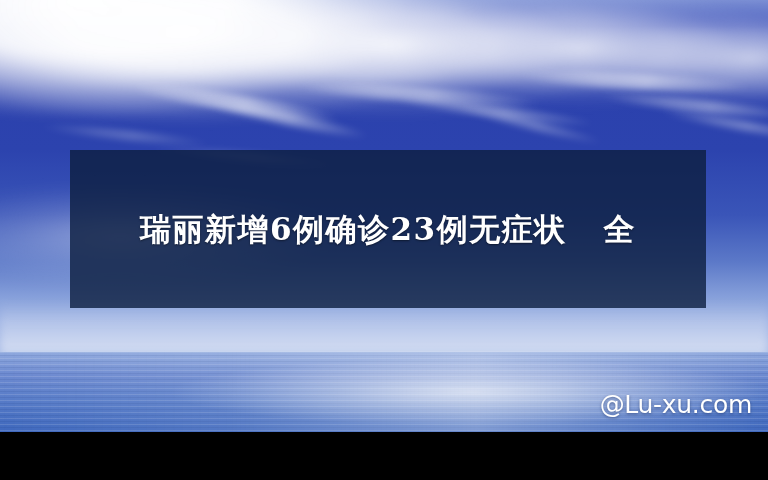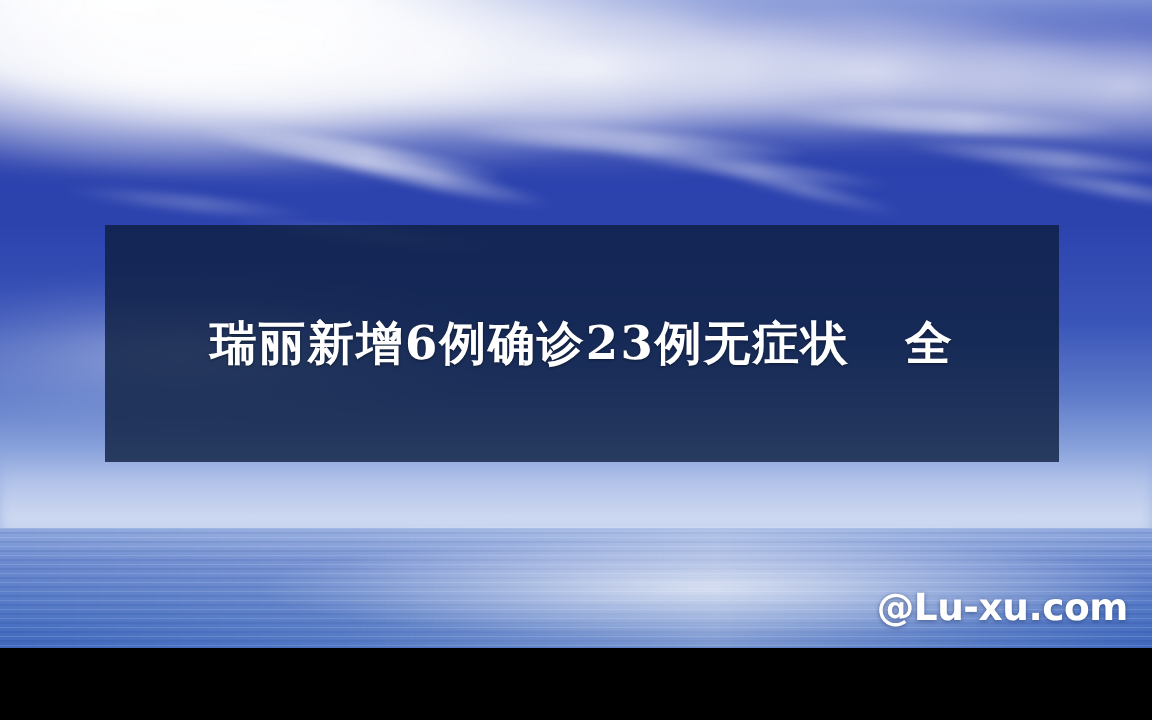--- a/index.html
+++ b/index.html
@@ -151,21 +151,21 @@
   }
 
   
   .watermark {
     position: absolute;
     right: 16px;
     top: 390px;
     color: #ffffff;
     font-family: "DejaVu Sans", "Liberation Sans", sans-serif;
     font-size: 25px;
-    font-weight: 700;
+    font-weight: 400;
     letter-spacing: -0.3px;
     text-shadow: 0 1px 3px rgba(20,40,90,0.55);
   }
 
   
   .bottom-bar {
     position: absolute;
     left: 0;
     top: 432px;
     width: 768px;

